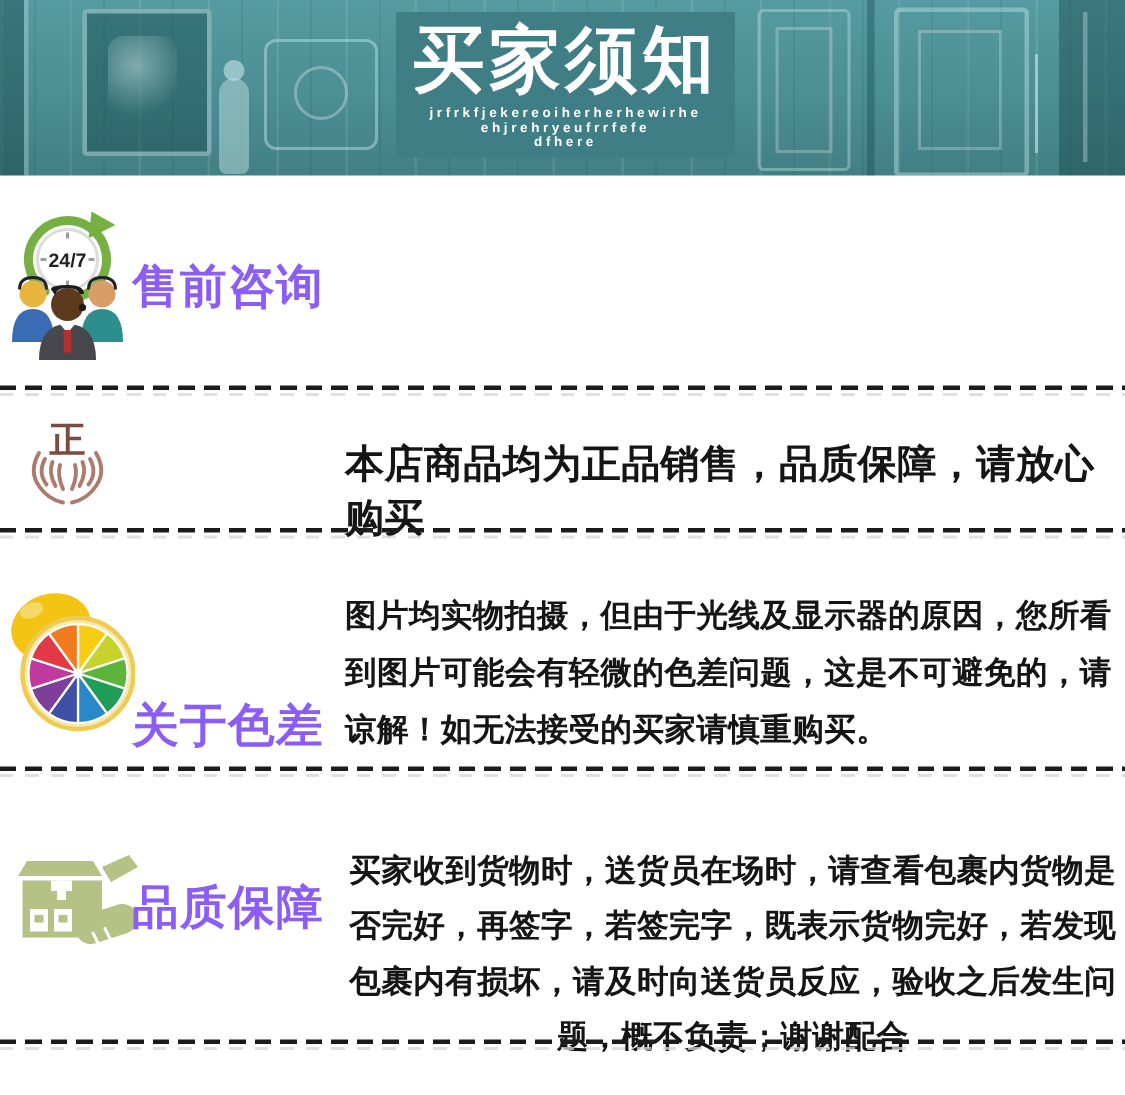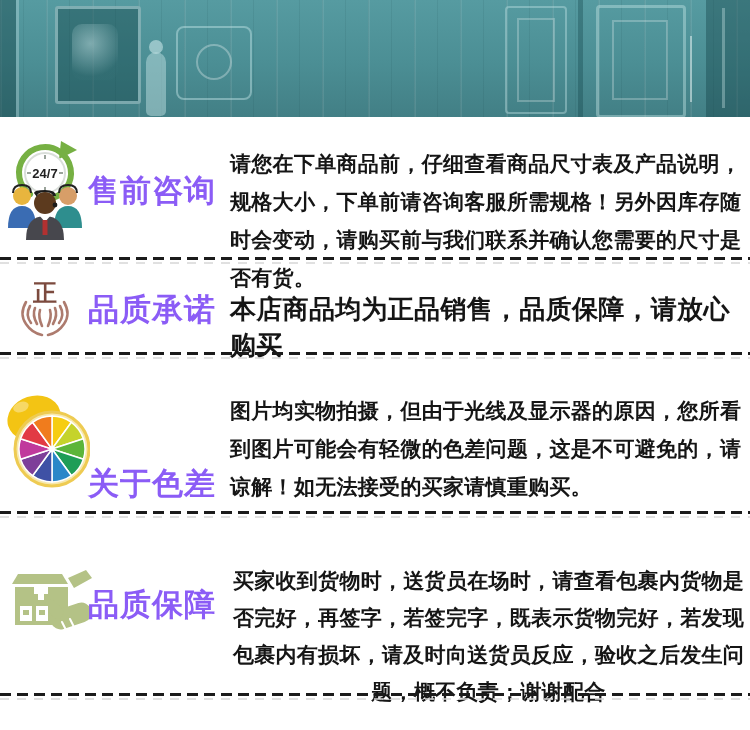--- a/index.html
+++ b/index.html
@@ -88,20 +88,26 @@
     <div class="wd wd-orn1"></div>
     <div class="wd wd-panR1"></div>
     <div class="wd wd-panR1b"></div>
     <div class="wd wd-divR"></div>
     <div class="wd wd-panR2"></div>
     <div class="wd wd-panR2b"></div>
     <div class="wd wd-candle"></div>
     <div class="wd wd-edgeR"></div>
     <div class="wd wd-edgeR2"></div>
 
+    <div class="hero-box">
+      <div class="hero-title">买家须知</div>
+      <div class="hero-sub first">jrfrkfjekereoiherherhewirhe</div>
+      <div class="hero-sub">ehjrehryeufrrfefe</div>
+      <div class="hero-sub">dfhere</div>
+    </div>
   </div>
 
   <svg id="icon1" class="sec-icon" width="78" height="100" viewBox="0 0 78 100">
     <circle cx="39" cy="33" r="26" fill="none" stroke="#76b043" stroke-width="6" stroke-dasharray="138 40" stroke-linecap="round" transform="rotate(125 39 33)"></circle>
     <polygon points="55,1 71,10 53,19" fill="#76b043"></polygon>
     <circle cx="39" cy="33" r="20" fill="#ffffff" stroke="#d9ded9" stroke-width="2"></circle>
     <g stroke="#9aa39a" stroke-width="2">
       <line x1="39" y1="15" x2="39" y2="19"></line>
         <line x1="39" y1="47" x2="39" y2="51"></line>
       <line x1="21" y1="33" x2="25" y2="33"></line>
@@ -115,41 +121,39 @@
     <path d="M48,88 Q48,66 62,66 Q76,66 76,88 Z" fill="#2e8e8e"></path>
     <path d="M53,53 Q53,45 62,45 Q71,45 71,53" stroke="#222" fill="none" stroke-width="2"></path>
     <circle cx="39" cy="63" r="11" fill="#5c3a1e"></circle>
     <path d="M28,53 Q28,50 39,50 Q50,50 50,56 L47,56 Q46,52 39,52 Q31,52 31,57 Z" fill="#1c1c1c"></path>
     <circle cx="49" cy="65" r="2.4" fill="#1c1c1c"></circle>
     <path d="M20,100 Q20,76 39,76 Q58,76 58,100 Z" fill="#47474d"></path>
     <polygon points="39,82 33,75 45,75" fill="#ffffff"></polygon>
     <rect x="36.5" y="80" width="5" height="15" fill="#b23131"></rect>
   </svg>
   <div id="title1" class="sec-title">售前咨询</div>
-  <div id="text1" class="sec-text">请您在下单商品前，仔细查看商品尺寸表及产品说明，规格大小，下单前请咨询客服所需规格！另外因库存随时会变动，请购买前与我们联系并确认您需要的尺寸是否有货。</div>
 
   <div id="sepA" class="sep">
     <div class="sep-dash"></div>
     <div class="sep-echo"></div>
   </div>
 
   <svg id="icon2" class="sec-icon" width="62" height="60" viewBox="0 0 62 60">
     <text x="31" y="23" font-size="24" font-weight="bold" fill="#7c4a3e" text-anchor="middle">正</text>
     <g stroke="#ad7b6e" stroke-width="2.6" fill="none" stroke-linecap="round">
       <path d="M12,24 Q5,36 12,46 Q18,55 28,57"></path>
       <path d="M16,28 Q11,37 17,45"></path>
       <path d="M21,30 Q18,37 23,46"></path>
       <path d="M26,32 Q24,39 28,48"></path>
       <path d="M50,24 Q57,36 50,46 Q44,55 34,57"></path>
       <path d="M46,28 Q51,37 45,45"></path>
       <path d="M41,30 Q44,37 39,46"></path>
       <path d="M36,32 Q38,39 34,48"></path>
     </g>
   </svg>
-  <div id="title2" class="sec-title">品质承诺</div>
   <div id="text2" class="sec-text">本店商品均为正品销售，品质保障，请放心购买</div>
 
   <div id="sepB" class="sep">
     <div class="sep-dash"></div>
     <div class="sep-echo"></div>
   </div>
 
   <svg id="icon3" class="sec-icon" width="84" height="98" viewBox="0 0 84 98">
     <ellipse cx="28" cy="26" rx="27" ry="22" fill="#f3c414" transform="rotate(-18 28 26)"></ellipse>
     <ellipse cx="15" cy="15" rx="8" ry="5" fill="#ffffff" opacity=".35" transform="rotate(-20 15 15)"></ellipse>

